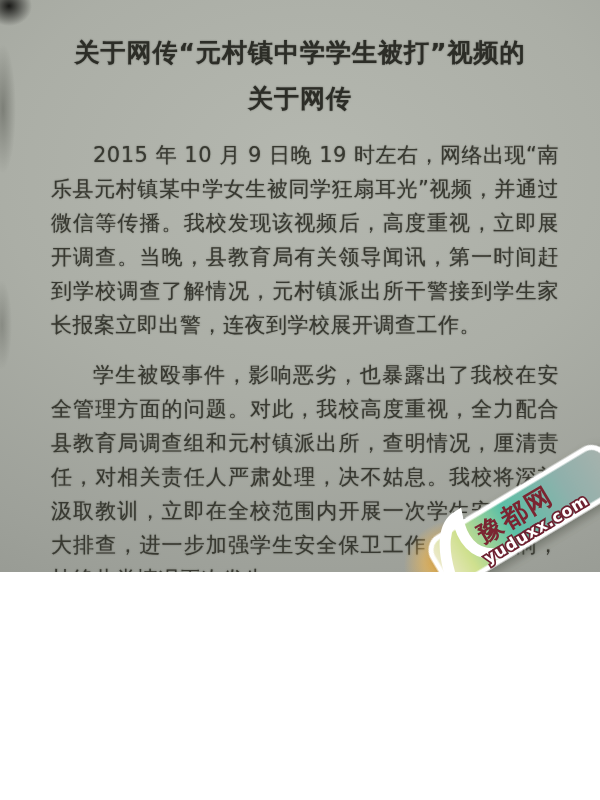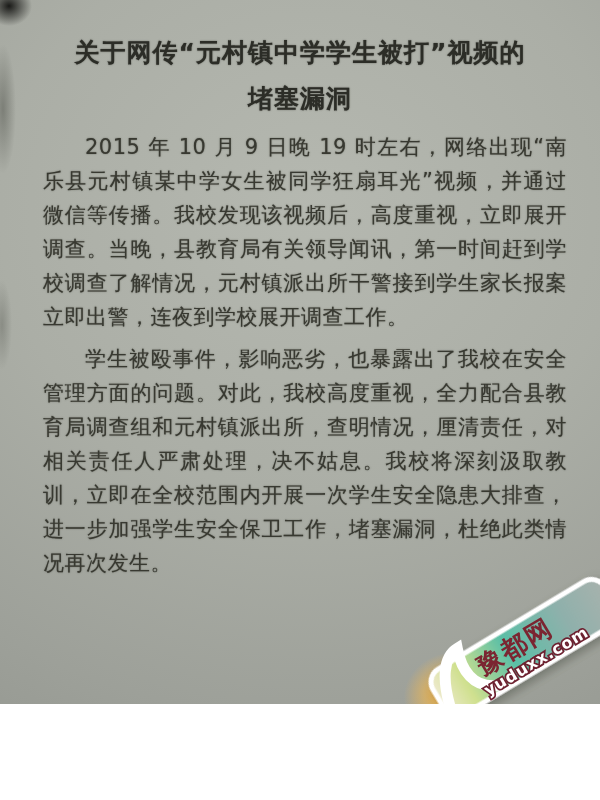--- a/index.html
+++ b/index.html
@@ -1,19 +1,19 @@
 <!DOCTYPE html>
 <html><head>
 <meta charset="utf-8">
 <style>
   html, body { margin: 0; padding: 0; }
   .photo {
     position: relative;
     width: 600px;
-    height: 704px;
+    height: 572px;
     overflow: hidden;
     background:
       radial-gradient(130% 100% at 52% 30%,
         #b5b8b0 0%, #abaea6 40%, #9da099 72%, #8f928b 100%);
     font-family: "DejaVu Sans", sans-serif;
     color: #3a3b34;
   }
   
   .corner-blob {
     position: absolute; left: -14px; top: -14px;
@@ -42,21 +42,21 @@
   }
   .body-text {
     margin: 6px 25px 0 35px;
     font-size: 21px;
     line-height: 34px;
     text-align: justify;
     letter-spacing: 0.5px;
     color: #383931;
     text-shadow: 0 0 1.5px rgba(56,57,49,.7);
   }
-  .body-text p { margin: 8px; text-indent: 2em; }
+  .body-text p { margin: 16px; text-indent: 2em; }
   .signature {
     position: absolute;
     top: 740px; right: 95px;
     font-size: 21px;
     letter-spacing: 1px;
     color: #383931;
     text-shadow: 0 0 1.5px rgba(56,57,49,.7);
   }
   .date {
     position: absolute;
@@ -76,21 +76,21 @@
 </head>
 <body>
 
 <div class="photo">
   <div class="corner-blob"></div>
   <div class="edge-smudge"></div>
   <div class="edge-smudge2"></div>
 
   <div class="title">
     <div>关于网传“元村镇中学学生被打”视频的</div>
-    <div>堵塞漏洞</div>
+    <div>关于网传</div>
   </div>
 
   <div class="body-text">
     <p>2015 年 10 月 9 日晚 19 时左右，网络出现“南乐县元村镇某中学女生被同学狂扇耳光”视频，并通过微信等传播。我校发现该视频后，高度重视，立即展开调查。当晚，县教育局有关领导闻讯，第一时间赶到学校调查了解情况，元村镇派出所干警接到学生家长报案立即出警，连夜到学校展开调查工作。</p>
     <p>学生被殴事件，影响恶劣，也暴露出了我校在安全管理方面的问题。对此，我校高度重视，全力配合县教育局调查组和元村镇派出所，查明情况，厘清责任，对相关责任人严肃处理，决不姑息。我校将深刻汲取教训，立即在全校范围内开展一次学生安全隐患大排查，进一步加强学生安全保卫工作，堵塞漏洞，杜绝此类情况再次发生。</p>
   </div>
 
   <div class="signature">元村镇初级中</div>
   <div class="date">2015 年 10 月 10</div>
 

